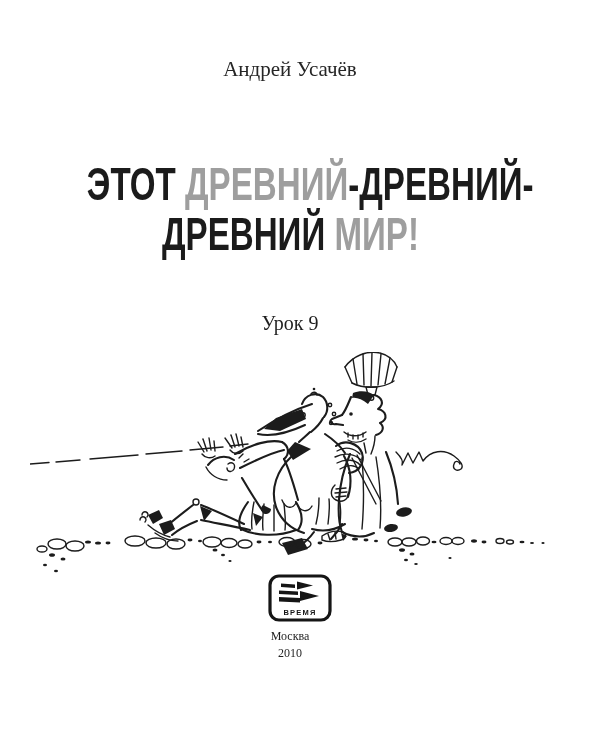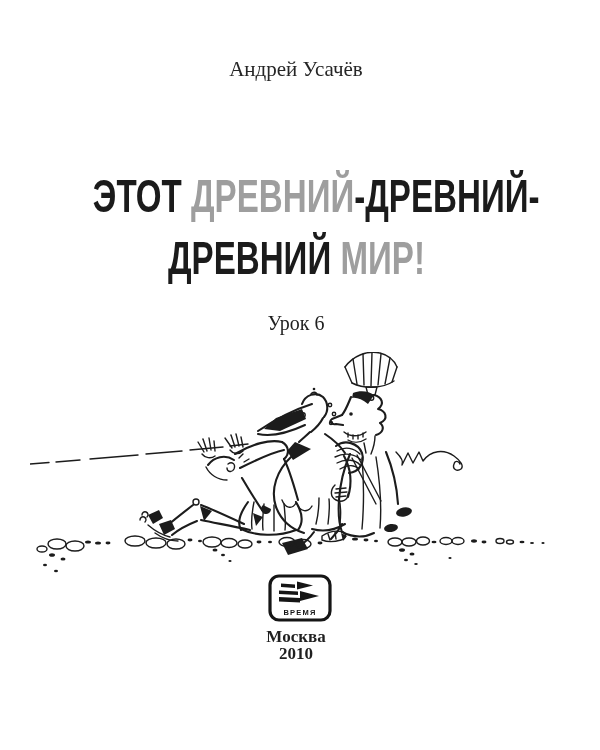--- a/index.html
+++ b/index.html
@@ -1,34 +1,34 @@
 <!DOCTYPE html>
 <html><head>
 <meta charset="utf-8">
 <style>
   html,body{margin:0;padding:0;background:#e9e9e9;}
   .page{
     position:relative;width:600px;height:750px;margin:0 auto;
     background:#ffffff;overflow:hidden;
     font-family:"Liberation Serif","DejaVu Serif",serif;color:#1f1f1f;
   }
-  .abs{position:absolute;left:6px;width:580px;text-align:center;}
+  .abs{position:absolute;left:0;width:580px;text-align:center;}
   .authors{top:56px;font-size:21px;line-height:26px;color:#262626;}
   .title{
     top:159px;font-family:"Liberation Sans","DejaVu Sans",sans-serif;
     font-weight:700;font-size:46px;line-height:50px;color:#1b1b1b;
     letter-spacing:0px;
   }
-  .title-line{white-space:nowrap;margin-top:12px;}
+  .title-line{white-space:nowrap;}
   .squeeze{display:inline-block;transform:scaleX(0.72);transform-origin:50% 50%;}
   .t-gray{color:#9e9e9e;}
   .subtitle{top:311px;font-size:20px;line-height:24px;}
   .illustration{position:absolute;left:30px;top:352px;}
   .logo{position:absolute;left:268px;top:574px;width:64px;height:48px;}
-  .imprint{top:628px;font-size:17px;line-height:17px;font-weight:bold;}
+  .imprint{top:628px;font-size:12px;line-height:17px;}
   svg .ln{fill:none;stroke:#1c1c1c;stroke-width:2.1;stroke-linecap:round;stroke-linejoin:round;}
   svg .thin{stroke-width:1.4;}
   svg .ink{fill:#1c1c1c;stroke:none;}
   svg .logo-text{
     font-family:"Liberation Sans","DejaVu Sans",sans-serif;font-weight:bold;
     font-size:7.5px;letter-spacing:1.2px;fill:#151515;
   }
 </style>
 </head>
 <body>
@@ -37,21 +37,21 @@
 
   <div class="abs authors">
     <div>Андрей Усачёв</div>
   </div>
 
   <div class="abs title">
     <div class="title-line"><span class="squeeze"><span>ЭТОТ </span><span class="t-gray">ДРЕВНИЙ</span><span>-ДРЕВНИЙ-</span></span></div>
     <div class="title-line"><span class="squeeze"><span>ДРЕВНИЙ </span><span class="t-gray">МИР!</span></span></div>
   </div>
 
-  <div class="abs subtitle">Урок 6</div>
+  <div class="abs subtitle">Урок 9</div>
 
   <svg class="illustration" width="540" height="226" viewBox="0 0 540 226">
 
     <g class="ln thin">
       <path d="M0,112 L19,110.5"></path>
         <path d="M26,110 L50,108"></path>
         <path d="M60,107 L108,103"></path>
       <path d="M116,102 L152,99"></path>
         <path d="M160,98 L193,95"></path>
         <path d="M200,94 L218,92"></path>

